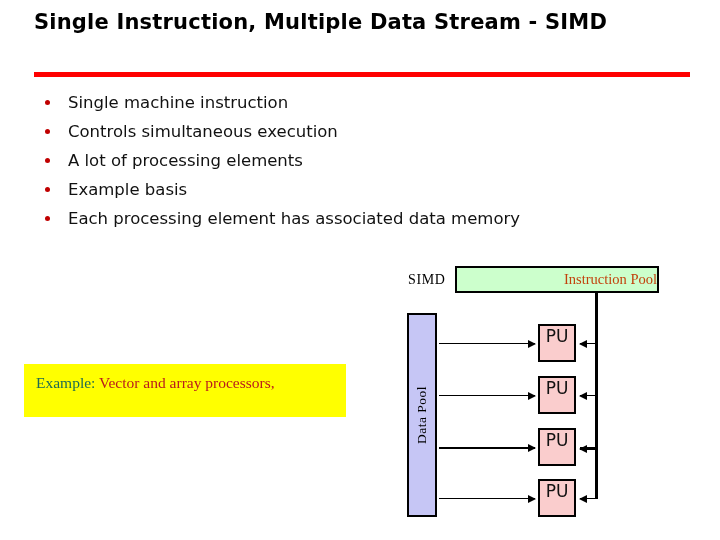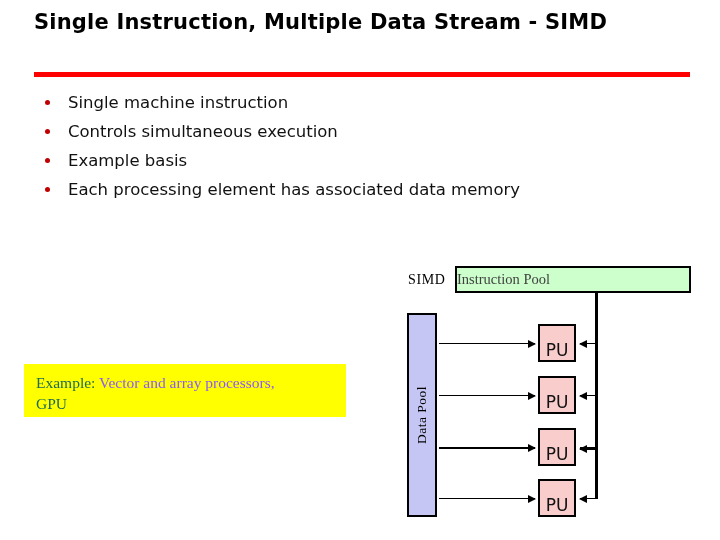--- a/index.html
+++ b/index.html
@@ -73,21 +73,21 @@
     width: 322px;
     height: 53px;
     background: #FFFF00;
     box-sizing: border-box;
     padding: 8px 0 0 12px;
     font-family: "Liberation Serif", serif;
     font-size: 15.5px;
     line-height: 21px;
   }
   .ex-label { color: #1F6B52; margin-top: 36px; }
-  .ex-body  { color: #8b5cf6; }
+  .ex-body  { color: #b91c1c; }
   .ex-second { color: #1F6B52; display: block; }
 
   
   #diagram {
     position: absolute;
     left: 380px;
     top: 255px;
     width: 300px;
     height: 285px;
   }
@@ -98,31 +98,31 @@
     font-family: "Liberation Serif", serif;
     font-size: 14px;
     letter-spacing: 0.6px;
     color: #000000;
     margin-left: 10px;
   }
   #instruction-pool {
     position: absolute;
     left: 75px;
     top: 11px;
-    width: 236px;
+    width: 204px;
     height: 27px;
     background: #CCFFCC;
     border: 2px solid #000000;
     box-sizing: border-box;
     display: flex;
     align-items: center;
-    justify-content: flex-start;
+    justify-content: flex-end;
     font-family: "Liberation Serif", serif;
     font-size: 14.5px;
-    color: #404040;
+    color: #c2410c;
   }
   #data-pool {
     position: absolute;
     left: 27px;
     top: 58px;
     width: 30px;
     height: 204px;
     background: #C6C6F5;
     border: 2px solid #000000;
     box-sizing: border-box;
@@ -141,21 +141,21 @@
   }
   .pu-box {
     position: absolute;
     left: 158px;
     width: 38px;
     height: 38px;
     background: #FACDCD;
     border: 2px solid #000000;
     box-sizing: border-box;
     display: flex;
-    align-items: flex-end;
+    align-items: flex-start;
     justify-content: center;
     font-family: "DejaVu Sans", sans-serif;
     font-size: 17px;
     color: #111111;
   }
   #pu-1 { top: 69px; }
   #pu-2 { top: 121px; }
   #pu-3 { top: 173px; }
   #pu-4 { top: 224px; }
 
@@ -229,37 +229,40 @@
   <div class="bullet-row">
     <span class="bullet-dot"></span>
     <span class="bullet-text">Single machine instruction</span>
   </div>
 
   <div class="bullet-row">
     <span class="bullet-dot"></span>
     <span class="bullet-text">Controls simultaneous execution</span>
   </div>
 
+  <div class="bullet-row">
+    <span class="bullet-dot"></span>
+    <span class="bullet-text">A lot of processing elements</span>
+  </div>
 
   <div class="bullet-row">
     <span class="bullet-dot"></span>
     <span class="bullet-text">Example basis</span>
   </div>
 
   <div class="bullet-row">
     <span class="bullet-dot"></span>
     <span class="bullet-text">Each processing element has associated data memory</span>
   </div>
 
 
 </div>
 
 <div id="example-box">
   <span class="ex-label">Example:</span><span class="ex-body"> Vector and array processors,</span>
-  <span class="ex-second">GPU</span>
 </div>
 
 <div id="diagram">
 
   <div id="simd-label">SIMD</div>
 
   <div id="instruction-pool">
     <span>Instruction Pool</span>
   </div>
 

